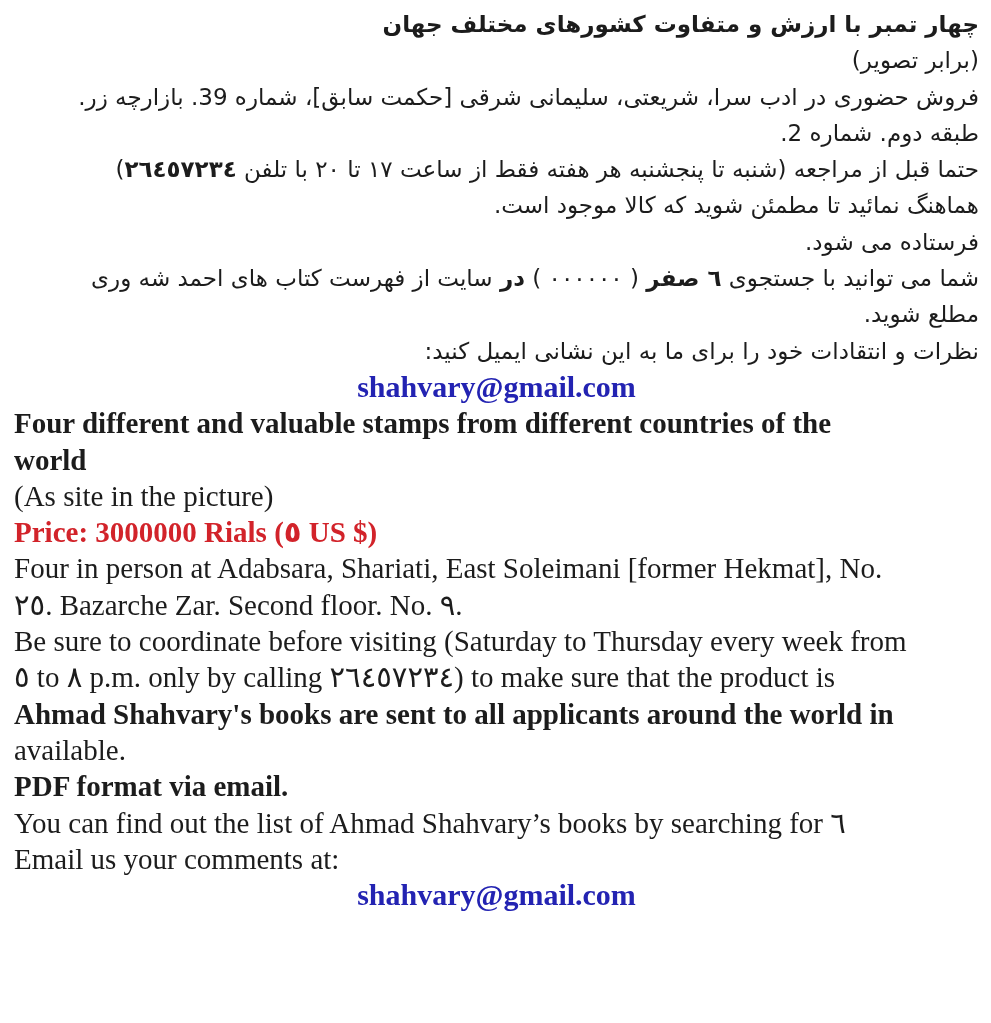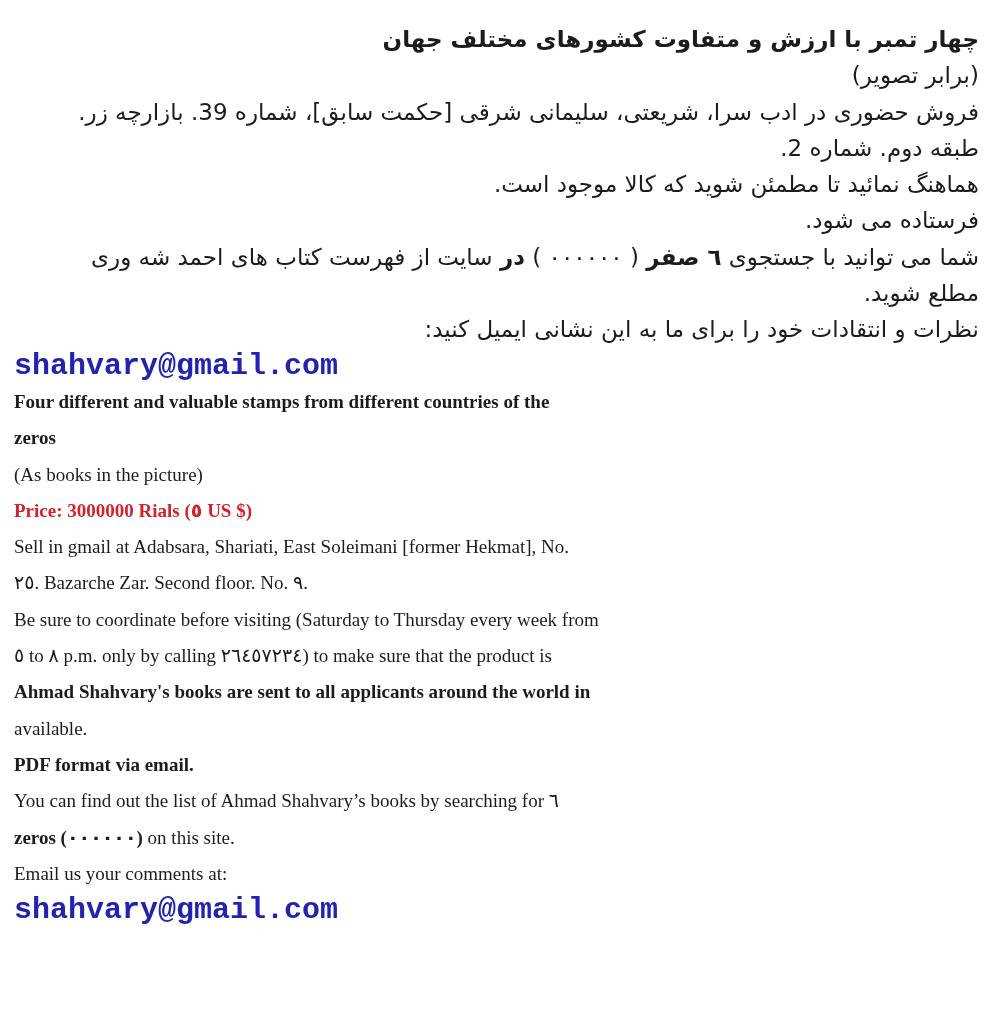--- a/index.html
+++ b/index.html
@@ -7,79 +7,79 @@
     padding: 0;
     background: #ffffff;
     width: 991px;
     height: 1023px;
     overflow: hidden;
   }
   .page {
     box-sizing: border-box;
     width: 991px;
     height: 861px;
-    padding: 21px 12px 0 14px;
+    padding: 6px 12px 0 14px;
     color: var(--text, #1c1c1c);
   }
   .line {
     line-height: 36.3px;
     white-space: nowrap;
   }
   
   .fa {
     direction: rtl;
     text-align: right;
     font-family: "DejaVu Sans", sans-serif;
     font-size: 23px;
   }
   
   .en {
     direction: ltr;
     text-align: left;
     font-family: "Liberation Serif", "DejaVu Serif", "DejaVu Sans", serif;
-    font-size: 19px;
+    font-size: 29px;
   }
   .b { font-weight: bold; }
   .red { color: var(--red, #d2232a); }
   .email-link {
     display: block;
     direction: ltr;
-    text-align: left;
-    font-family: Liberation Mono, monospace;
+    text-align: center;
+    font-family: Liberation Serif, serif;
     font-size: 30px;
     font-weight: bold;
     color: var(--blue, #2323b2);
     text-decoration: none;
   }
 </style>
 </head>
 <body>
 
 <div class="page">
 
   <div class="line fa b">چهار تمبر با ارزش و متفاوت کشورهای مختلف جهان</div>
   <div class="line fa">(برابر تصویر)</div>
   <div class="line fa">فروش حضوری در ادب سرا، شریعتی، سلیمانی شرقی [حکمت سابق]، شماره 39. بازارچه زر.</div>
   <div class="line fa">طبقه دوم. شماره 2.</div>
+  <div class="line fa"><span>حتما قبل از مراجعه (شنبه تا پنجشنبه هر هفته فقط از ساعت ١٧ تا ٢٠ با تلفن </span><span class="b">٢٦٤٥٧٢٣٤</span><span>)</span></div>
   <div class="line fa">هماهنگ نمائید تا مطمئن شوید که کالا موجود است.</div>
   <div class="line fa">فرستاده می شود.</div>
   <div class="line fa"><span>شما می توانید با جستجوی </span><span class="b">٦ صفر</span><span> ( ٠٠٠٠٠٠ ) </span><span class="b">در</span><span> سایت از فهرست کتاب های احمد شه وری</span></div>
   <div class="line fa">مطلع شوید.</div>
   <div class="line fa">نظرات و انتقادات خود را برای ما به این نشانی ایمیل کنید:</div>
   <a href="#" class="line email-link">shahvary@gmail.com</a>
 
   <div class="line en b">Four different and valuable stamps from different countries of the</div>
-  <div class="line en b">zeros</div>
-  <div class="line en">(As books in the picture)</div>
+  <div class="line en b">world</div>
+  <div class="line en">(As site in the picture)</div>
   <div class="line en b red">Price: 3000000 Rials (٥ US $)</div>
-  <div class="line en">Sell in gmail at Adabsara, Shariati, East Soleimani [former Hekmat], No.</div>
+  <div class="line en">Four in person at Adabsara, Shariati, East Soleimani [former Hekmat], No.</div>
   <div class="line en">٢٥. Bazarche Zar. Second floor. No. ٩.</div>
   <div class="line en">Be sure to coordinate before visiting (Saturday to Thursday every week from</div>
   <div class="line en">٥ to ٨ p.m. only by calling ٢٦٤٥٧٢٣٤) to make sure that the product is</div>
   <div class="line en b">Ahmad Shahvary's books are sent to all applicants around the world in</div>
   <div class="line en">available.</div>
   <div class="line en b">PDF format via email.</div>
   <div class="line en">You can find out the list of Ahmad Shahvary’s books by searching for ٦</div>
-  <div class="line en"><span class="b">zeros (٠٠٠٠٠٠)</span><span> on this site.</span></div>
   <div class="line en">Email us your comments at:</div>
   <a href="#" class="line email-link">shahvary@gmail.com</a>
 
 </div>
 
 </body></html>

